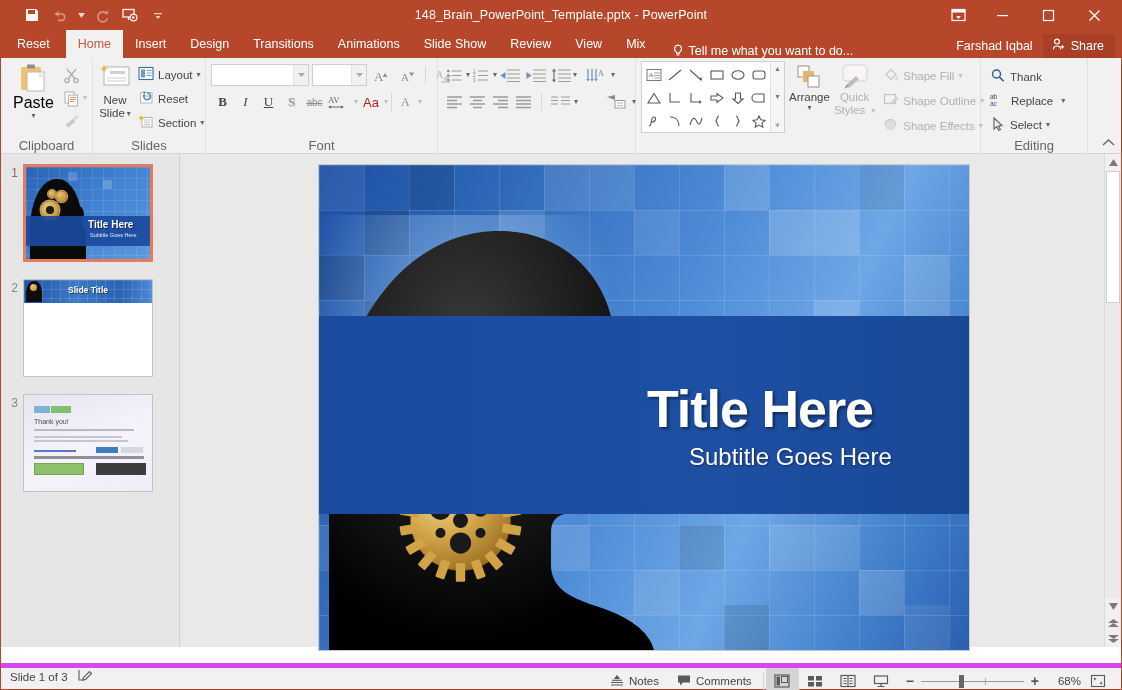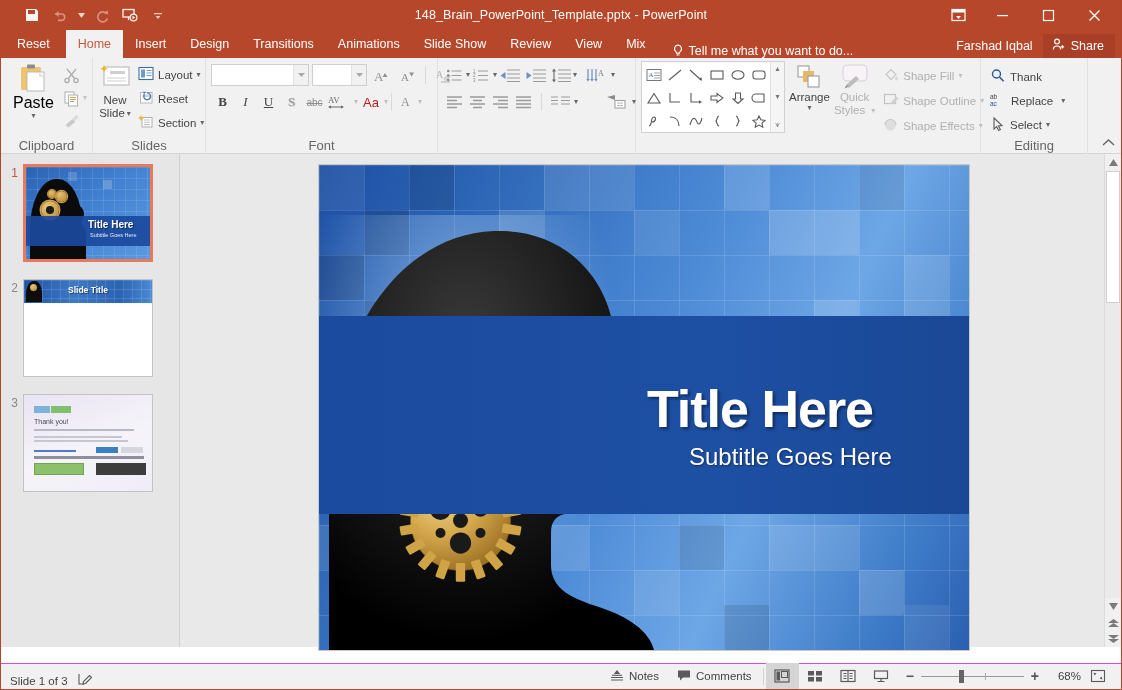--- a/index.html
+++ b/index.html
@@ -150,22 +150,22 @@
   .vs-btn { height: 17px; display: flex; align-items: center; justify-content: center;
             background: #f0f0f0; }
   .vs-track { flex: 1; position: relative; background: #eaeaea; }
   .vs-thumb { position: absolute; left: 1px; right: 1px; top: 0px; height: 132px;
               background: #fff; border: 1px solid #cfcfcf; }
   .vs-extra { display: flex; flex-direction: column; }
   .vs-small { height: 16px; display: flex; align-items: center; justify-content: center; }
 
   
   .status {
-    flex: 0 0 26px; height: 26px; background: #f1f1f1; display: flex; align-items: flex-end;
-    border-top: 1px solid #d946ef; font-size: 11.5px; color: #444; margin-top: 16px;
+    flex: 0 0 26px; height: 26px; background: #f1f1f1; display: flex; align-items: flex-start;
+    border-top: 5px solid #d946ef; font-size: 11.5px; color: #444; margin-top: 16px;
   }
   .st-left { display: flex; align-items: center; gap: 9px; padding-left: 9px; }
   .st-right { margin-left: auto; display: flex; align-items: center; padding-right: 7px; }
   .st-item { display: flex; align-items: center; gap: 5px; padding: 0 9px; height: 26px; }
   .view-btn { width: 33px; height: 26px; display: flex; align-items: center; justify-content: center; }
   .view-btn.active { background: #d5d5d5; }
   .zoom-wrap { display: flex; align-items: center; gap: 7px; padding: 0 8px; }
   .zoom-track { width: 103px; height: 1px; background: #999; position: relative; }
   .zoom-thumb { position: absolute; top: -6px; left: 37%; width: 5px; height: 13px; background: #666; }
   .zoom-mid { position: absolute; top: -3px; left: 62%; width: 1px; height: 7px; background: #aaa; }

